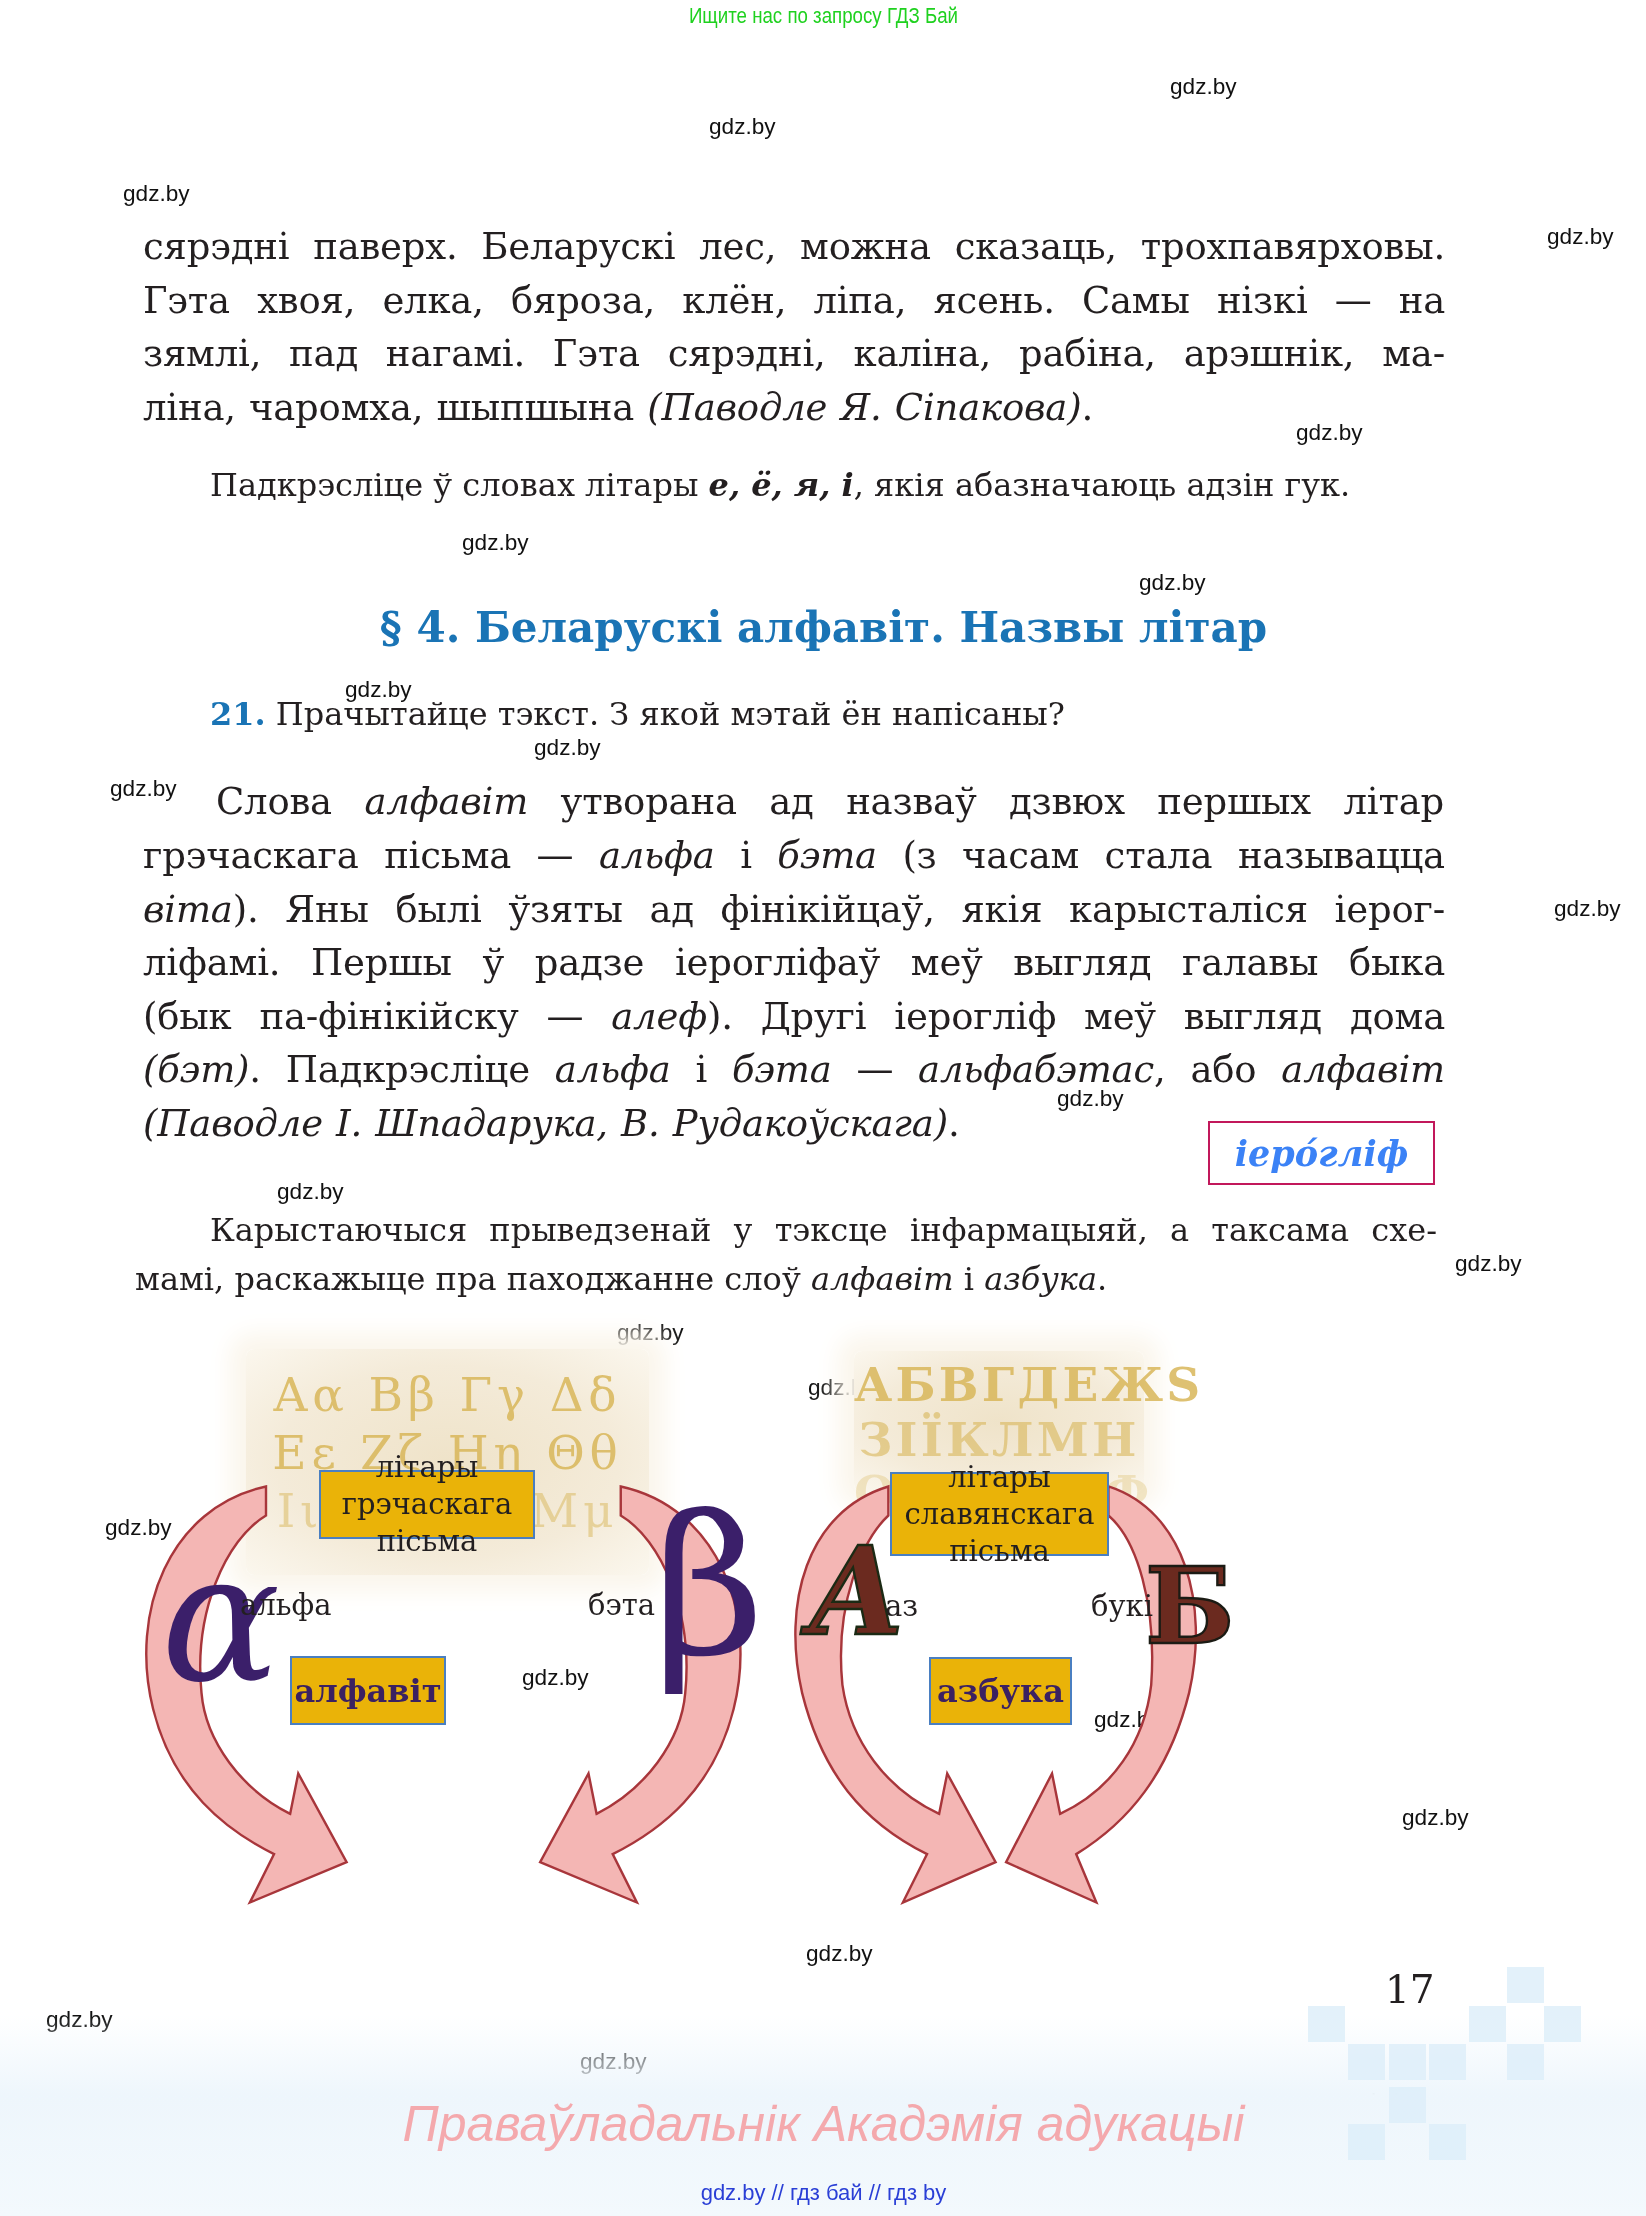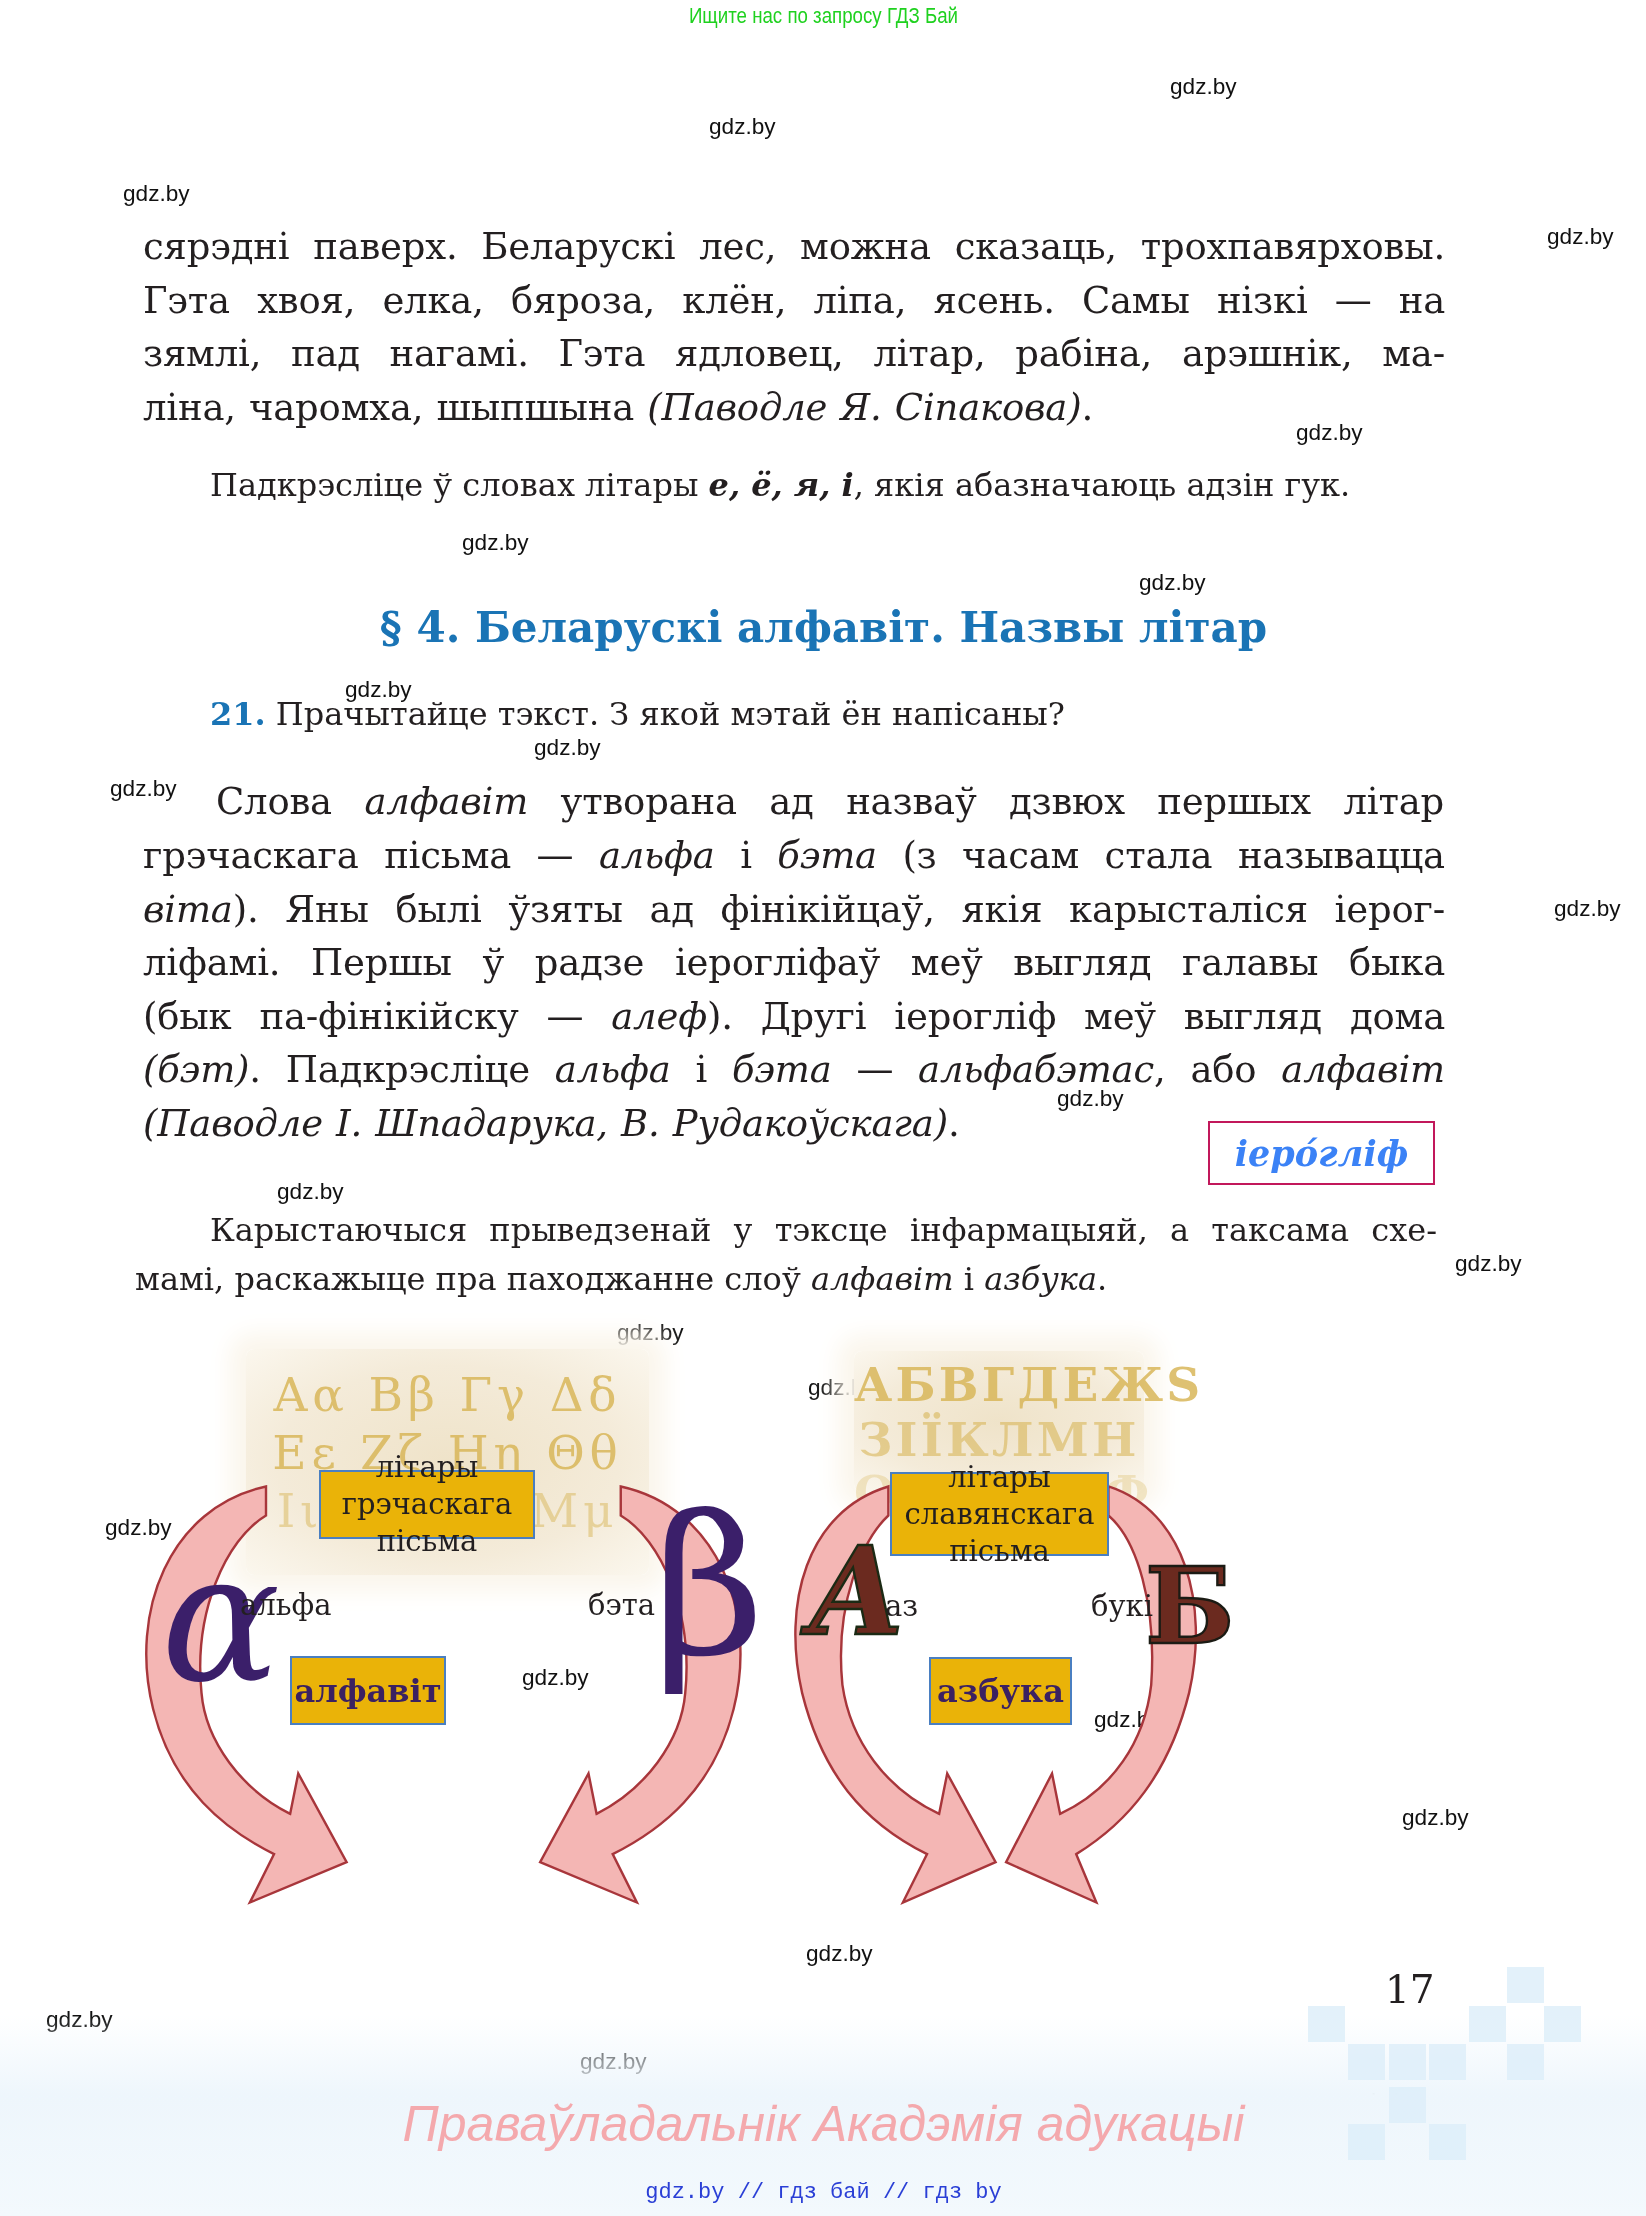--- a/index.html
+++ b/index.html
@@ -64,21 +64,21 @@
   }
   .sq { position: absolute; background: #dcedf9; opacity: 0.8; }
   .page-number { left: 1385px; top: 1967px; font-size: 39px; font-family: "DejaVu Serif", serif; color: #231f20; }
   .rights {
     left: 0; width: 1647px; top: 2095px; text-align: center;
     font-family: "Liberation Sans", sans-serif; font-style: italic;
     font-size: 50px; color: #f4a9ad;
   }
   .bottom-links {
     left: 0; width: 1647px; top: 2180px; text-align: center;
-    font-family: Liberation Mono, monospace; font-size: 22px; color: #2a3fd6;
+    font-family: Liberation Sans, sans-serif; font-size: 22px; color: #2a3fd6;
   }
 </style>
 </head>
 <body>
 
 <div class="abs top-banner">Ищите нас по запросу ГДЗ Бай</div>
 
 <div id="wm-layer">
     <div class="abs wm" style="left: 1170px; top: 74px;">gdz.by</div>
     <div class="abs wm" style="left: 709px; top: 114px;">gdz.by</div>
@@ -102,21 +102,21 @@
     <div class="abs wm" style="left: 1402px; top: 1805px;">gdz.by</div>
     <div class="abs wm" style="left: 806px; top: 1941px;">gdz.by</div>
     <div class="abs wm" style="left: 46px; top: 2007px;">gdz.by</div>
     <div class="abs wm" style="left: 580px; top: 2049px;">gdz.by</div>
     <div class="abs wm" style="left: 1351px; top: 2089px;">gdz.by</div>
   </div>
 
 <div class="body-text">
   <div class="line" style="top:220px">сярэдні паверх. Беларускі лес, можна сказаць, трохпавярховы.</div>
   <div class="line" style="top:274px">Гэта хвоя, елка, бяроза, клён, ліпа, ясень. Самы нізкі — на</div>
-  <div class="line" style="top:327px">зямлі, пад нагамі. Гэта ядловец, літар, рабіна, арэшнік, ма-</div>
+  <div class="line" style="top:327px">зямлі, пад нагамі. Гэта сярэдні, каліна, рабіна, арэшнік, ма-</div>
   <div class="line" style="top:381px; text-align:left; text-align-last:left;"><span>ліна, чаромха, шыпшына </span><span class="it">(Паводле Я. Сіпакова)</span><span>.</span></div>
 </div>
 
 <div class="abs task-text" style="left:210px; top:466px; white-space:nowrap;">
   <span>Падкрэсліце ў словах літары </span><b class="it">е, ё, я, і</b><span>, якія абазначаюць адзін гук.</span>
 </div>
 
 <div class="abs heading">§ 4. Беларускі алфавіт. Назвы літар</div>
 
 <div class="abs task-text" style="left:210px; top:695px; white-space:nowrap;">

